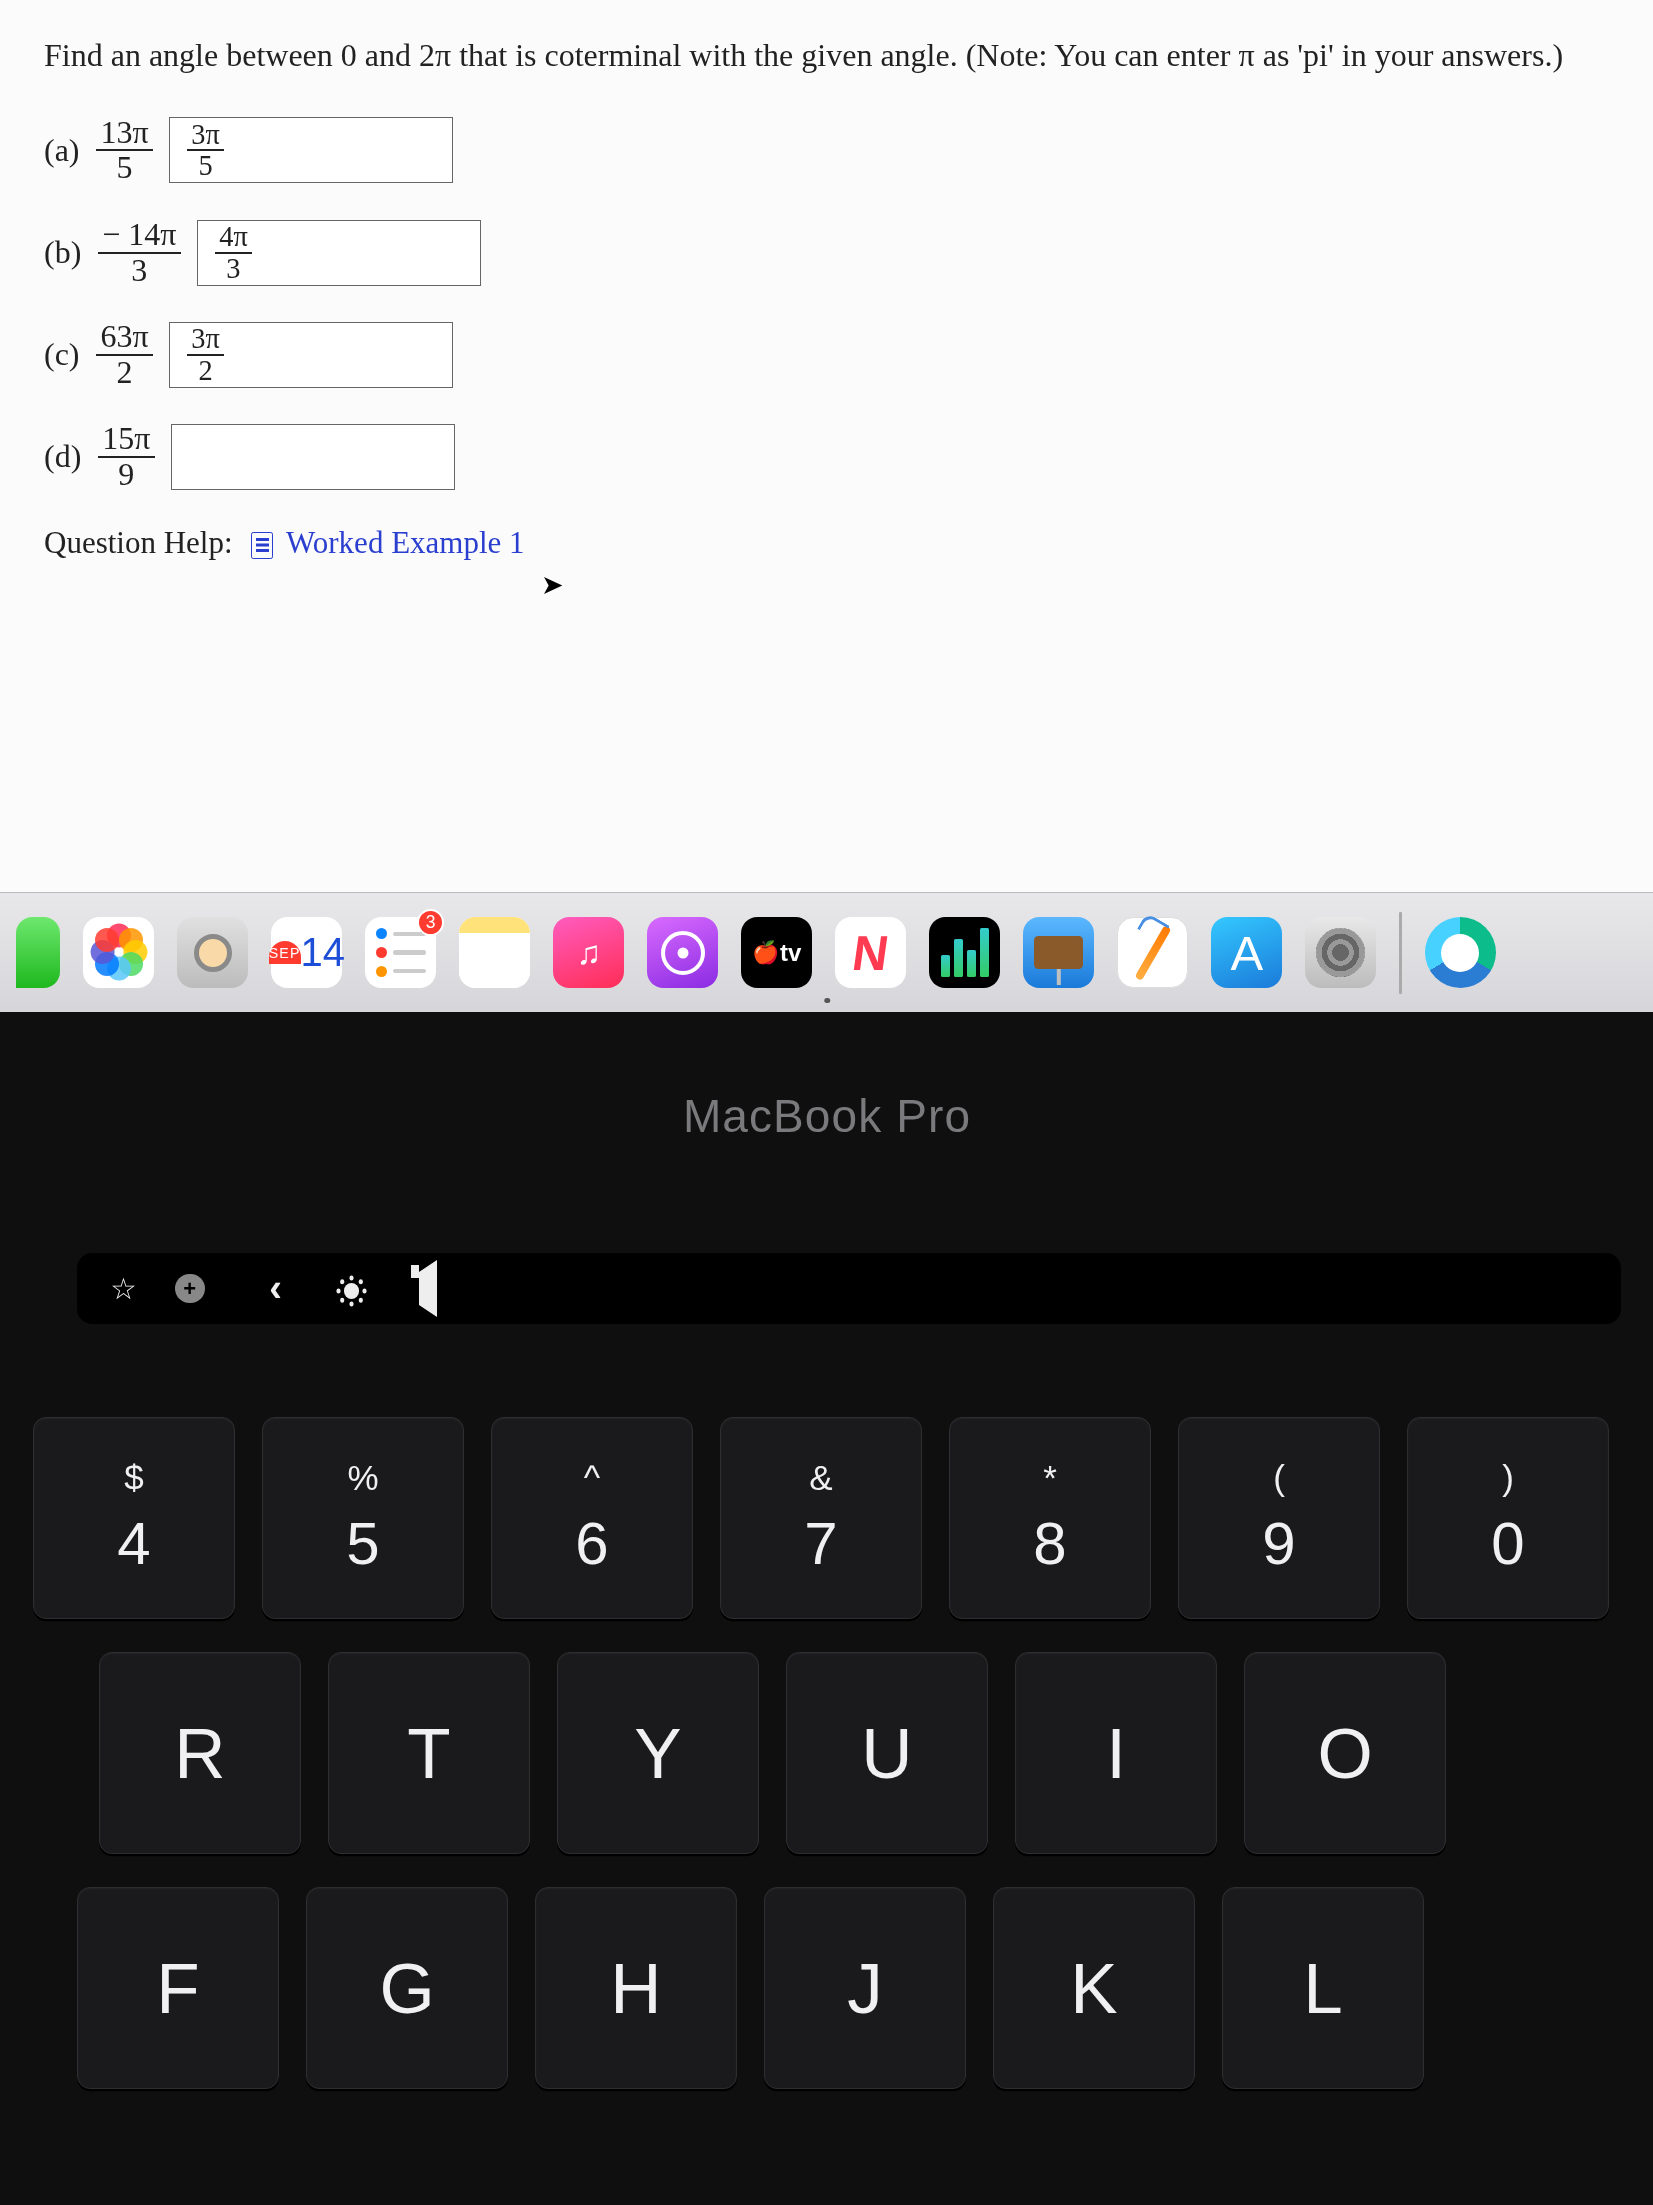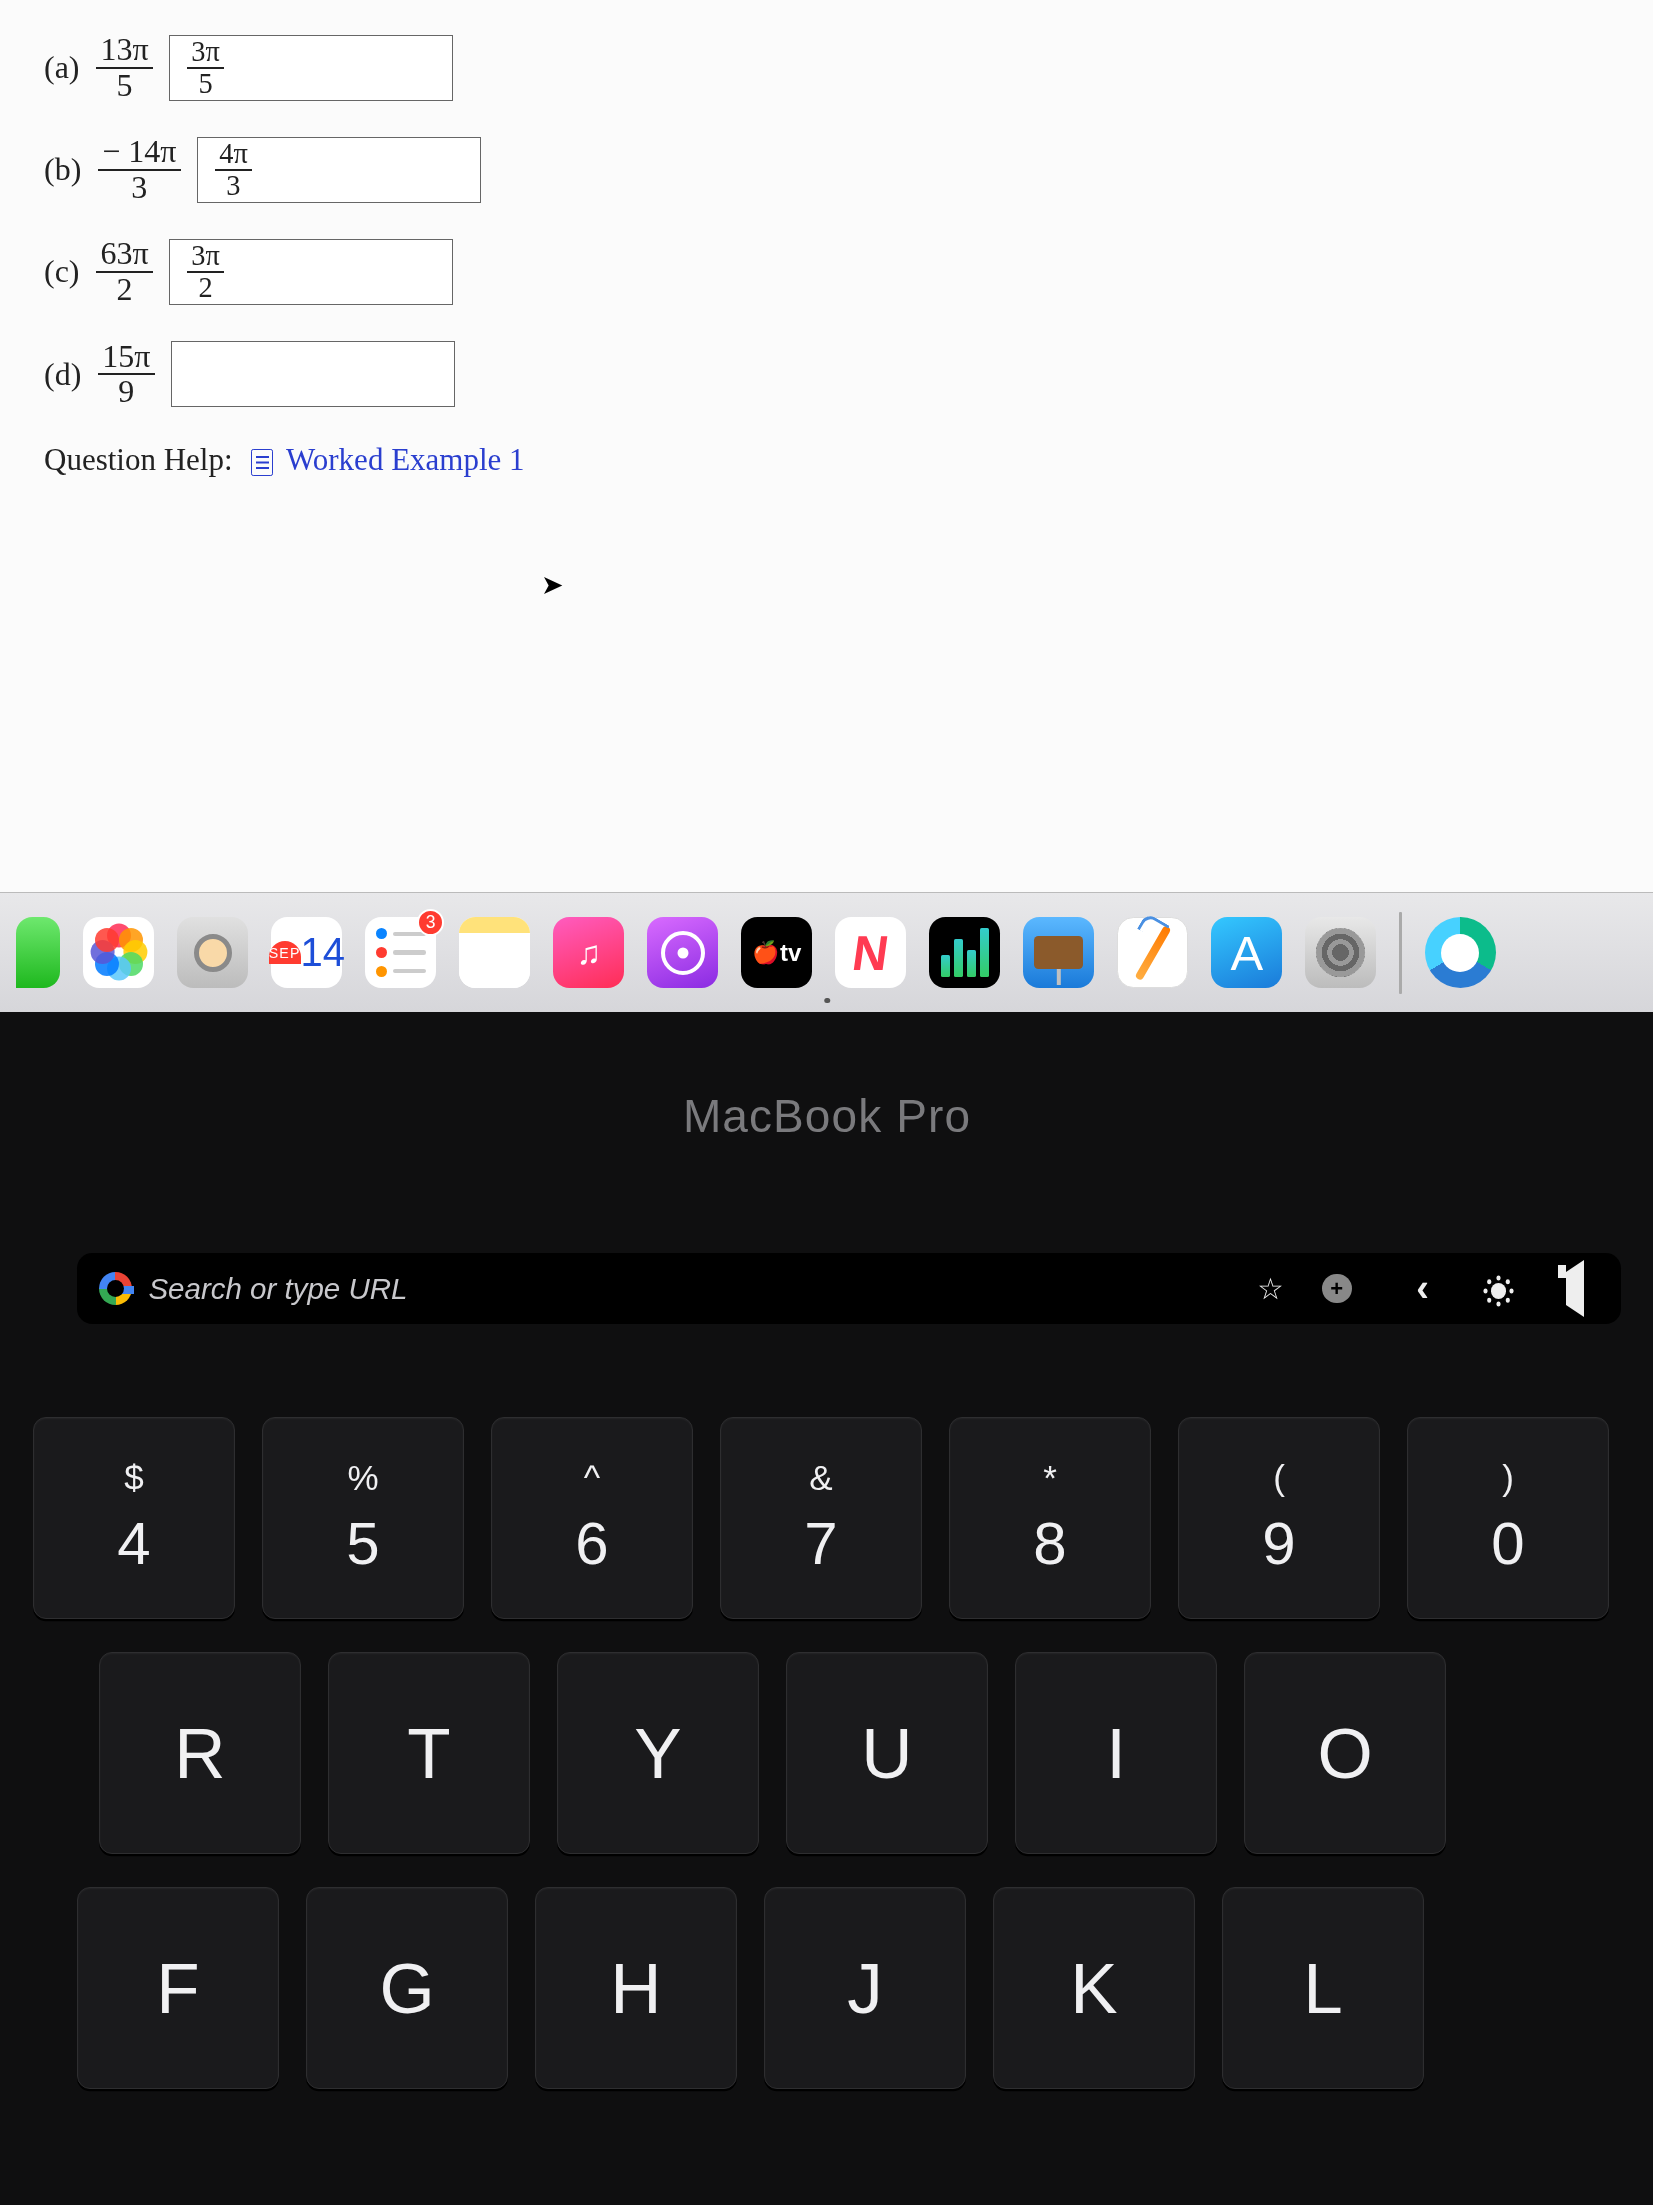--- a/index.html
+++ b/index.html
@@ -260,20 +260,21 @@
     flex-shrink: 0;
   }
   .key .sym { font-size: 35px; margin-bottom: 11px; }
   .key .main { font-size: 60px; }
   .key.letter { font-size: 71px; }
 </style>
 </head>
 <body>
 
 <div class="screen">
+  <p class="prompt">Find an angle between 0 and 2π that is coterminal with the given angle. (Note: You can enter π as 'pi' in your answers.)</p>
 
   <div class="q-row">
     <span class="label">(a)</span>
     <span class="frac">
       <span class="num">13π</span>
       <span class="den">5</span>
     </span>
     <div class="answer-box">
       <span class="frac">
         <span class="num">3π</span>
@@ -404,24 +405,20 @@
   <div class="dock-sep"></div>
   <div class="edgeicon">
     <div class="dock-dot"></div>
   </div>
 </div>
 
 <div class="bezel">
   <div class="macbook-label">MacBook Pro</div>
 
   <div class="touchbar">
-    <div class="tb-search">
-      <div class="g-logo"></div>
-      <span class="tb-search-text">Search or type URL</span>
-    </div>
     <div class="tb-icon tb-star">☆</div>
     <div class="tb-icon">
         <div class="tb-plus">+</div>
       </div>
     <div class="tb-icon tb-back">‹</div>
     <div class="tb-icon"><span class="tb-bright"></span></div>
     <div class="tb-icon"><span class="tb-speaker"></span></div>
   </div>
 
   <div class="keyboard">

